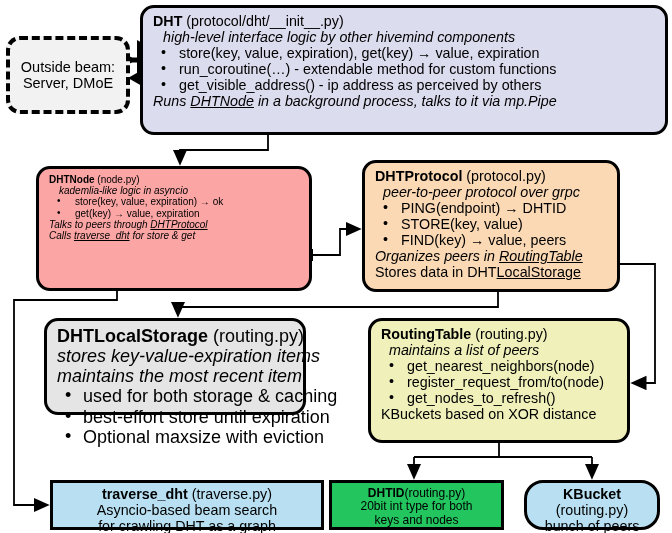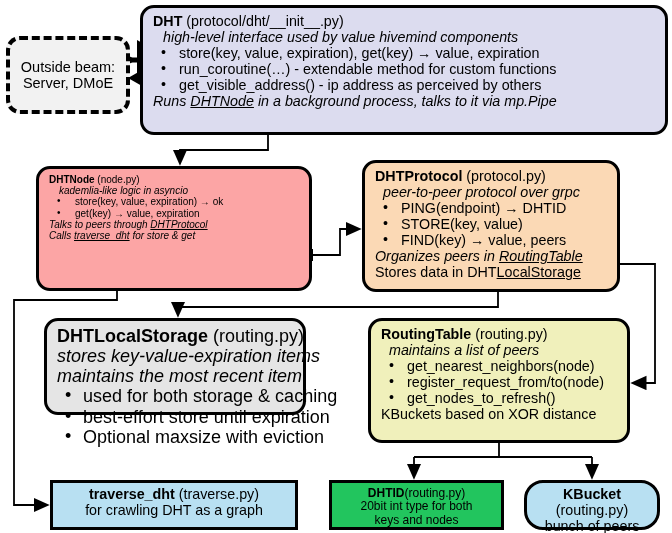--- a/index.html
+++ b/index.html
@@ -82,21 +82,21 @@
     background: #e5e5e5;
     font-size: 18px;
   }
   #routingtable-box {
     left: 368px; top: 318px; width: 262px; height: 125px;
     background: #f0f0bb;
     font-size: 14.3px;
   }
   
   #traverse-box {
-    left: 50px; top: 480px; width: 248px; height: 50px;
+    left: 50px; top: 480px; width: 274px; height: 50px;
     background: #b8e0f2;
     font-size: 14.3px; text-align: center;
     padding-top: 3px;
   }
   #dhtid-box {
     left: 329px; top: 480px; width: 175px; height: 50px;
     background: #22c55e;
     font-size: 12px; text-align: center;
     padding-top: 4px;
   }
@@ -166,21 +166,21 @@
     <div>
       <div class="line">Outside beam:</div>
       <div class="line">Server, DMoE</div>
     </div>
   </div>
 
   <div class="box rounded pad" id="dht-box">
     <div class="line">
       <span class="title">DHT</span><span> (protocol/dht/__init__.py)</span>
     </div>
-    <div class="line ital" style="padding-left:10px">high-level interface used by value hivemind components</div>
+    <div class="line ital" style="padding-left:10px">high-level interface logic by other hivemind components</div>
     <span class="bul line">store(key, value, expiration), get(key) → value, expiration</span>
     <span class="bul line">run_coroutine(…) - extendable method for custom functions</span>
     <span class="bul line">get_visible_address() - ip address as perceived by others</span>
     <div class="line ital">
       <span>Runs </span><span class="u">DHTNode</span><span> in a background process, talks to it via mp.Pipe</span>
     </div>
   </div>
 
   <div class="box rounded pad" id="dhtnode-box">
     <div class="line">
@@ -232,20 +232,21 @@
     <span class="bul line">get_nearest_neighbors(node)</span>
     <span class="bul line">register_request_from/to(node)</span>
     <span class="bul line">get_nodes_to_refresh()</span>
     <div class="line">KBuckets based on XOR distance</div>
   </div>
 
   <div class="box sharp" id="traverse-box">
     <div class="line ctr">
       <span class="title">traverse_dht</span><span> (traverse.py)</span>
     </div>
+    <div class="line ctr">Asyncio-based beam search</div>
     <div class="line ctr">for crawling DHT as a graph</div>
   </div>
 
   <div class="box sharp" id="dhtid-box">
     <div class="line ctr">
       <span class="title">DHTID</span><span>(routing.py)</span>
     </div>
     <div class="line ctr">20bit int type for both</div>
     <div class="line ctr">keys and nodes</div>
   </div>

